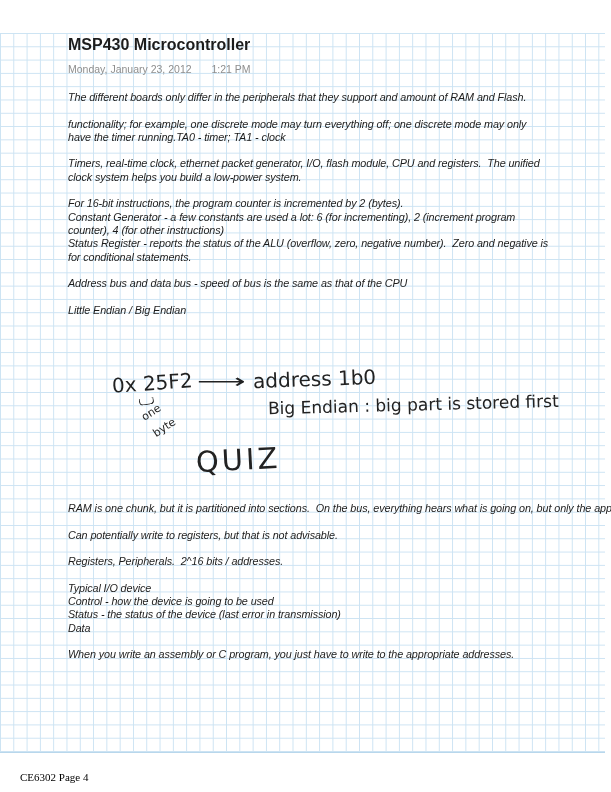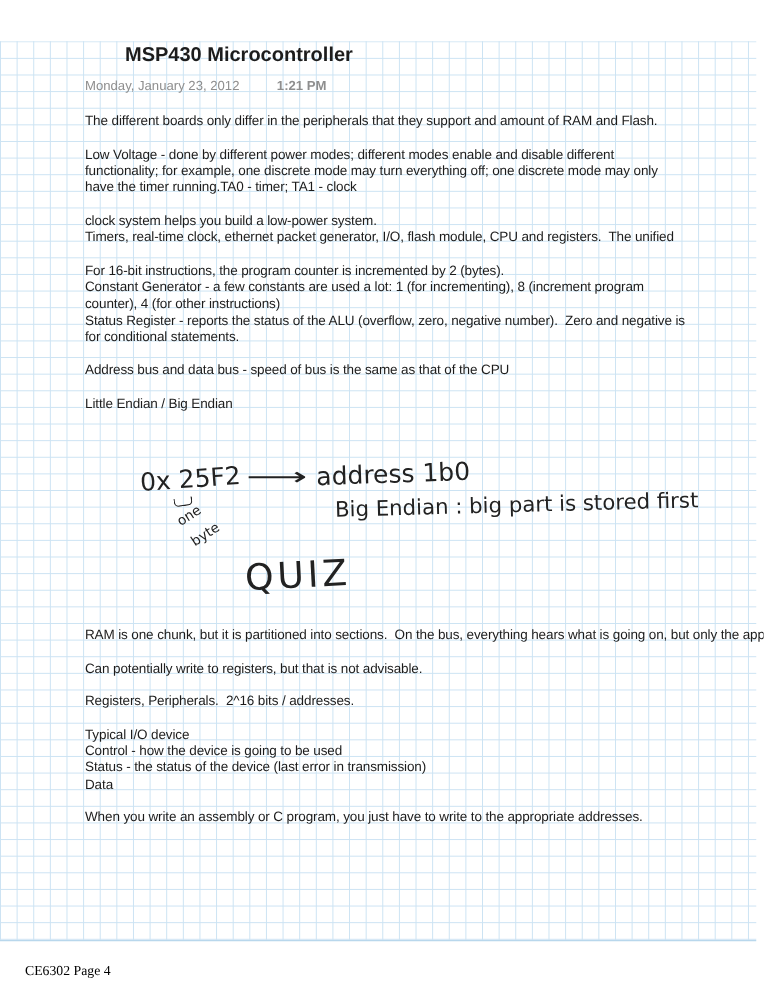--- a/index.html
+++ b/index.html
@@ -12,33 +12,32 @@
     background-image:
       linear-gradient(to right, var(--grid,#cce3f3) 1px, transparent 1px),
       linear-gradient(to bottom, var(--grid,#cce3f3) 1px, transparent 1px);
     background-size:13.3px 13.3px;
     border-bottom:1px solid var(--grid-edge,#b8d7ec);
   }
   .title{
     position:absolute;left:68px;top:36px;width:180px;
     font-size:16px;font-weight:bold;color:var(--text,#1c1c1c);
     white-space:nowrap;
-    margin-left:32px;
   }
   .daterow{
     position:absolute;left:68px;top:63px;font-size:10.5px;
     color:var(--date,#8e8e8e);white-space:nowrap;
   }
-  .daterow .time{margin-left:27px;font-weight:bold;}
+  .daterow .time{margin-left:17px;}
   .textblock{position:absolute;left:68px;width:524px;}
   .block1{top:91px;}
   .block2{top:502px;}
   .bline{height:13.3px;line-height:13.3px;font-size:10.8px;
     color:var(--text,#1c1c1c);white-space:nowrap;letter-spacing:-0.1px;}
-  .bline span{white-space:pre;}
+  .bline span{white-space:pre;font-style:italic;}
   .fitw span{white-space:pre;}
   .ink{
     position:absolute;color:var(--ink,#222222);
     font-family:"DejaVu Sans",sans-serif;white-space:nowrap;
   }
   .ink-hex{left:112px;top:371px;font-size:20px;transform:rotate(-4deg);}
   .ink-arrow{left:197px;top:369px;font-size:20px;}
   .ink-arrow span{display:inline-block;transform:scaleX(1.7);transform-origin:left center;}
   .ink-address{left:253px;top:367px;font-size:20px;transform:rotate(-2deg);}
   .ink-bigendian{left:268px;top:394px;width:334px;font-size:17px;transform:rotate(-1.5deg);}
@@ -67,29 +66,28 @@
   </div>
 
   <div class="daterow">
     <span class="date">Monday, January 23, 2012</span>
     <span class="time">1:21 PM</span>
   </div>
 
   <div class="textblock block1">
       <div class="bline fitw"><span>The different boards only differ in the peripherals that they support and amount of RAM and Flash.</span></div>
       <div class="bline fitw"><span>&nbsp;</span></div>
-      <div class="bline fitw"><span>Low Voltage - done by different power modes; different modes enable and disable different</span></div>
       <div class="bline fitw"><span>functionality; for example, one discrete mode may turn everything off; one discrete mode may only</span></div>
       <div class="bline fitw"><span>have the timer running.TA0 - timer; TA1 - clock</span></div>
       <div class="bline fitw"><span>&nbsp;</span></div>
+      <div class="bline fitw"><span>Timers, real-time clock, ethernet packet generator, I/O, flash module, CPU and registers.  The unified</span></div>
       <div class="bline fitw"><span>clock system helps you build a low-power system.</span></div>
-      <div class="bline fitw"><span>Timers, real-time clock, ethernet packet generator, I/O, flash module, CPU and registers.  The unified</span></div>
       <div class="bline fitw"><span>&nbsp;</span></div>
       <div class="bline fitw"><span>For 16-bit instructions, the program counter is incremented by 2 (bytes).</span></div>
-      <div class="bline fitw"><span>Constant Generator - a few constants are used a lot: 1 (for incrementing), 8 (increment program</span></div>
+      <div class="bline fitw"><span>Constant Generator - a few constants are used a lot: 6 (for incrementing), 2 (increment program</span></div>
       <div class="bline fitw"><span>counter), 4 (for other instructions)</span></div>
       <div class="bline fitw"><span>Status Register - reports the status of the ALU (overflow, zero, negative number).  Zero and negative is</span></div>
       <div class="bline fitw"><span>for conditional statements.</span></div>
       <div class="bline fitw"><span>&nbsp;</span></div>
       <div class="bline fitw"><span>Address bus and data bus - speed of bus is the same as that of the CPU</span></div>
       <div class="bline fitw"><span>&nbsp;</span></div>
       <div class="bline fitw"><span>Little Endian / Big Endian</span></div>
     </div>
 
   <div class="ink ink-hex">

